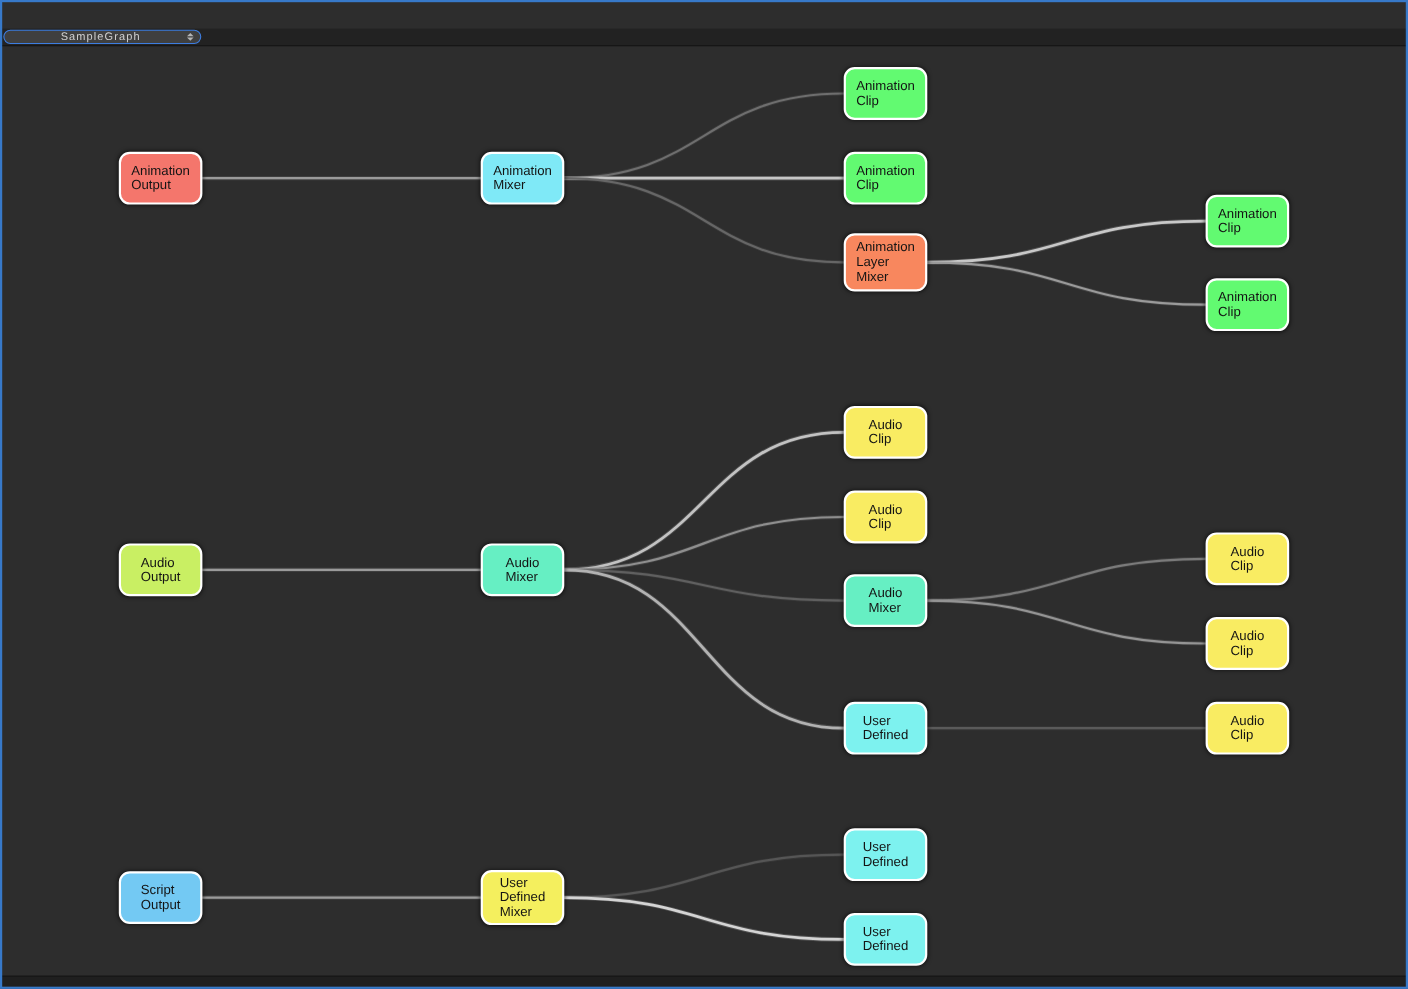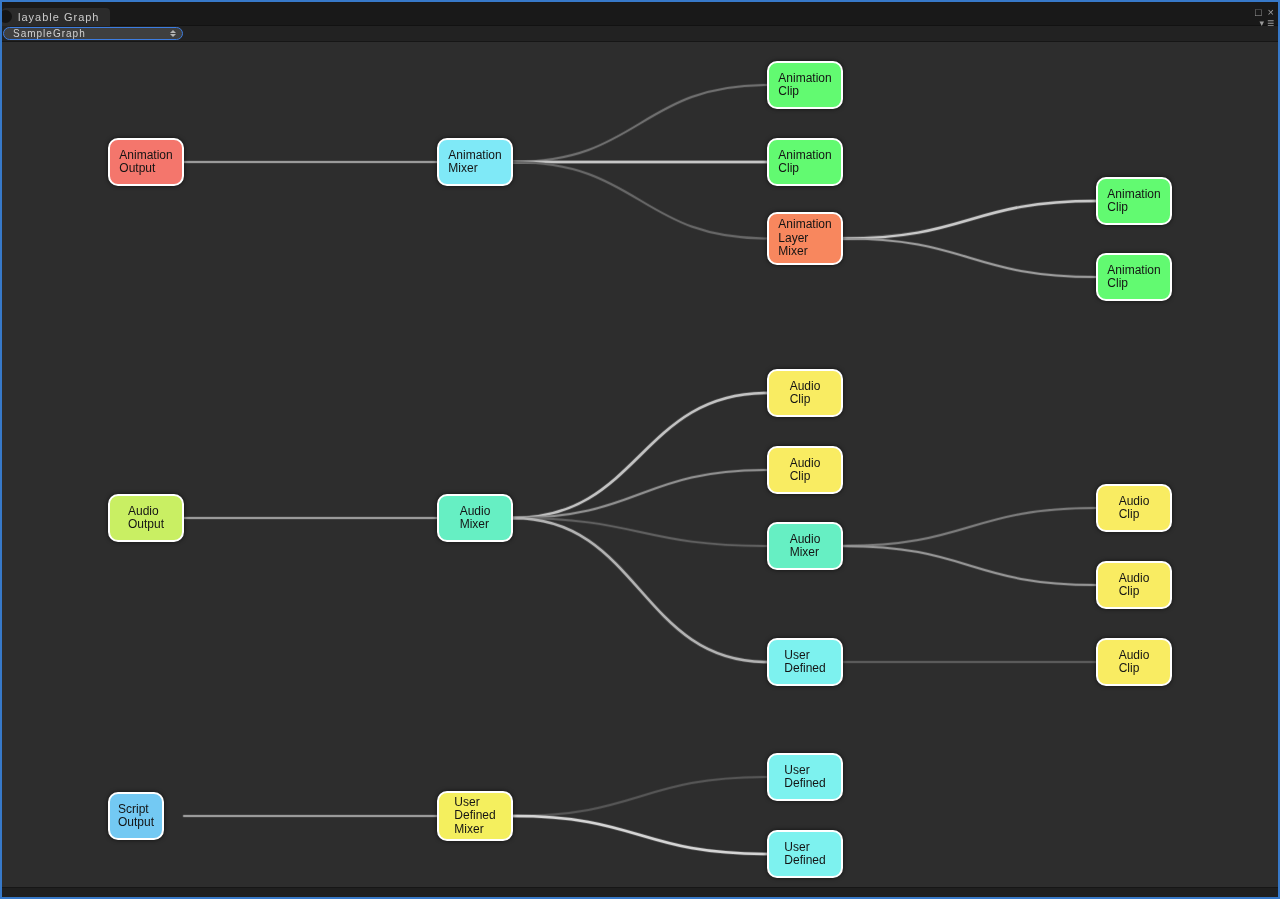--- a/index.html
+++ b/index.html
@@ -32,21 +32,21 @@
   .win-icons span { color:#a0a0a0; font-size:11px; line-height:11px; cursor:default; }
   .pane-icons { position:absolute; right:6px; top:17px; display:flex; gap:3px;
                 align-items:center; }
   .pane-icons span { color:#9a9a9a; font-size:9px; line-height:9px; cursor:default; }
   .pane-icons .burger { font-size:12px; }
 
   .toolbar { position:absolute; left:0; top:26px; width:100%; height:16px;
              background:#222222; border-bottom:1px solid #161616; z-index:5; }
   .dropdown { position:absolute; left:3px; top:1px; width:180px; height:13px;
               background:#3f3f3f; border:1px solid #3d7de0; border-radius:7px;
-              display:flex; align-items:center; padding:0 6px 0 9px; cursor:default; }
+              display:flex; align-items:center; padding:0 6px 0 9px; cursor:default;text-align:center; }
   .dropdown-label { flex:1; font-size:10px; letter-spacing:1px; color:#d2d2d2;
                     line-height:11px; }
   .popup-arrows { display:flex; flex-direction:column; gap:1px; }
   .popup-arrows i { display:block; width:0; height:0;
                     border-left:3px solid transparent; border-right:3px solid transparent; }
   .popup-arrows .up   { border-bottom:3px solid #b5b5b5; }
   .popup-arrows .down { border-top:3px solid #b5b5b5; }
 
   .bottom-strip { position:absolute; left:0; bottom:2px; width:100%; height:10px;
                   background:#1f1f1f; border-top:1px solid #161616; z-index:5; }
@@ -122,45 +122,31 @@
       <div class="node" style="left: 767px; top: 522px; width: 76px; height: 48px; background: rgb(102, 239, 195);">Audio
 Mixer</div>
       <div class="node" style="left: 767px; top: 638px; width: 76px; height: 48px; background: rgb(125, 242, 239);">User
 Defined</div>
       <div class="node" style="left: 1096px; top: 484px; width: 76px; height: 48px; background: rgb(249, 236, 98);">Audio
 Clip</div>
       <div class="node" style="left: 1096px; top: 561px; width: 76px; height: 48px; background: rgb(249, 236, 98);">Audio
 Clip</div>
       <div class="node" style="left: 1096px; top: 638px; width: 76px; height: 48px; background: rgb(249, 236, 98);">Audio
 Clip</div>
-      <div class="node" style="left: 108px; top: 792px; width: 56px; height: 48px; background: rgb(115, 201, 243);">Script
+      <div class="node" style="left: 108px; top: 792px; width: 76px; height: 48px; background: rgb(115, 201, 243);">Script
 Output</div>
       <div class="node" style="left: 437px; top: 791px; width: 76px; height: 50px; background: rgb(244, 239, 94);">User
 Defined
 Mixer</div>
       <div class="node" style="left: 767px; top: 753px; width: 76px; height: 48px; background: rgb(125, 242, 239);">User
 Defined</div>
       <div class="node" style="left: 767px; top: 830px; width: 76px; height: 48px; background: rgb(125, 242, 239);">User
 Defined</div>
     </div>
 
-  <div class="titlebar">
-    <div class="tab">
-      <span class="tab-dot"></span>
-      <span class="tab-label">layable Graph</span>
-    </div>
-    <div class="win-icons">
-      <span>□</span>
-      <span>×</span>
-    </div>
-    <div class="pane-icons">
-      <span>▾</span>
-      <span class="burger">≡</span>
-    </div>
-  </div>
 
   <div class="toolbar">
     <div class="dropdown">
       <span class="dropdown-label">SampleGraph</span>
       <span class="popup-arrows">
         <i class="up"></i>
           <i class="down"></i>
       </span>
     </div>
   </div>

